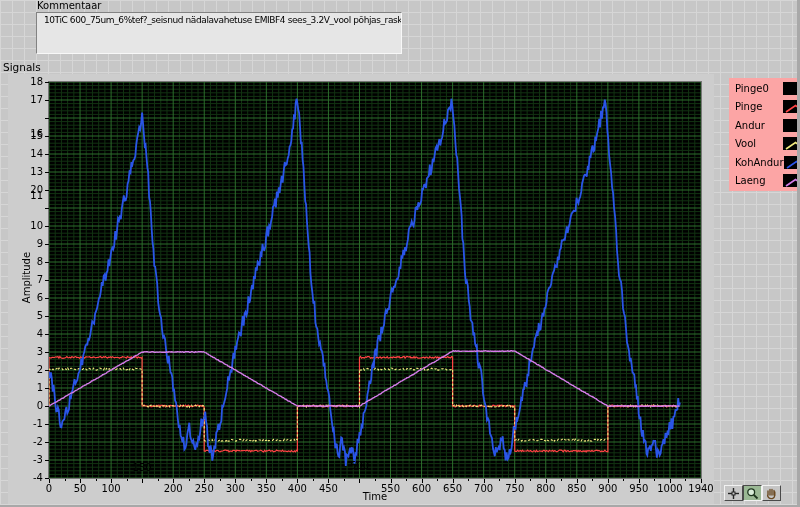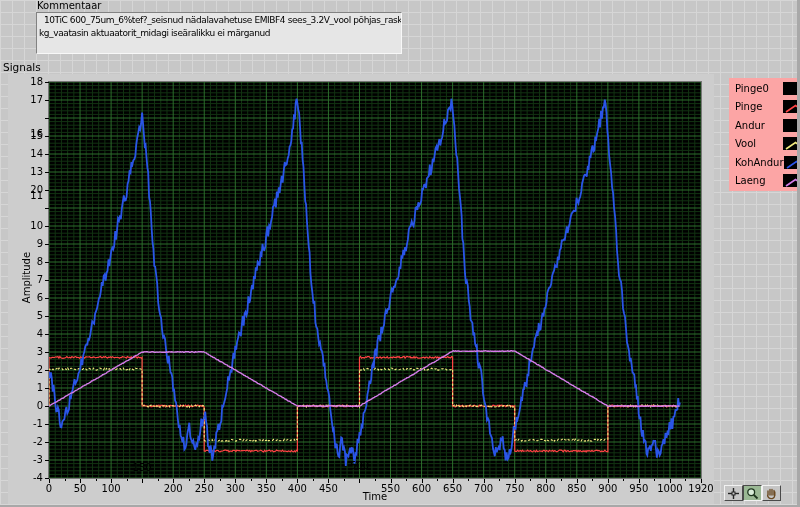--- a/index.html
+++ b/index.html
@@ -62,21 +62,20 @@
   }
   .win-edge-r{left:797px;top:0;width:3px;height:507px;background:#a8a8a8;}
   .win-edge-b{left:0;top:505px;width:800px;height:2px;background:#a8a8a8;}
 </style>
 </head>
 <body>
 
 <div class="abs comment-label">Kommentaar</div>
 <div class="abs comment-box">
   <div class="cline">  10TiC 600_75um_6%tef?_seisnud nädalavahetuse EMIBF4 sees_3.2V_vool põhjas_raskus 1.1</div>
-  <div class="cline">kg_vaatasin aktuaatorit_midagi iseäralikku ei märganud</div>
 </div>
 
 <div class="abs signals-label">Signals</div>
 <div class="abs chart-region"></div>
 <div class="abs plot-frame">
   <svg id="plot-svg" width="652" height="396">
     <g id="grid-g">
         <line x1="6.20952380952381" y1="0" x2="6.20952380952381" y2="396" stroke="#123312" stroke-width="1"></line>
         <line x1="12.41904761904762" y1="0" x2="12.41904761904762" y2="396" stroke="#123312" stroke-width="1"></line>
         <line x1="18.628571428571426" y1="0" x2="18.628571428571426" y2="396" stroke="#123312" stroke-width="1"></line>
@@ -390,21 +389,21 @@
     <div class="xtick-label" style="left: 525.762px; top: 483px;">800</div>
     <div class="xtick-mark" style="left: 576.81px; top: 479px; height: 4px;"></div>
     <div class="xtick-label" style="left: 556.81px; top: 483px;">850</div>
     <div class="xtick-mark" style="left: 607.857px; top: 479px; height: 4px;"></div>
     <div class="xtick-label" style="left: 587.857px; top: 483px;">900</div>
     <div class="xtick-mark" style="left: 638.905px; top: 479px; height: 4px;"></div>
     <div class="xtick-label" style="left: 618.905px; top: 483px;">950</div>
     <div class="xtick-mark" style="left: 669.952px; top: 479px; height: 4px;"></div>
     <div class="xtick-label" style="left: 649.952px; top: 483px;">1000</div>
     <div class="xtick-mark" style="left: 701px; top: 479px; height: 4px;"></div>
-    <div class="xtick-label" style="left: 681px; top: 483px;">1920</div>
+    <div class="xtick-label" style="left: 681px; top: 483px;">1940</div>
     <div class="xtick-mark" style="left: 64.5238px; top: 479px; height: 2px;"></div>
     <div class="xtick-mark" style="left: 95.5714px; top: 479px; height: 2px;"></div>
     <div class="xtick-mark" style="left: 126.619px; top: 479px; height: 2px;"></div>
     <div class="xtick-mark" style="left: 157.667px; top: 479px; height: 2px;"></div>
     <div class="xtick-mark" style="left: 188.714px; top: 479px; height: 2px;"></div>
     <div class="xtick-mark" style="left: 219.762px; top: 479px; height: 2px;"></div>
     <div class="xtick-mark" style="left: 250.81px; top: 479px; height: 2px;"></div>
     <div class="xtick-mark" style="left: 281.857px; top: 479px; height: 2px;"></div>
     <div class="xtick-mark" style="left: 312.905px; top: 479px; height: 2px;"></div>
     <div class="xtick-mark" style="left: 343.952px; top: 479px; height: 2px;"></div>

